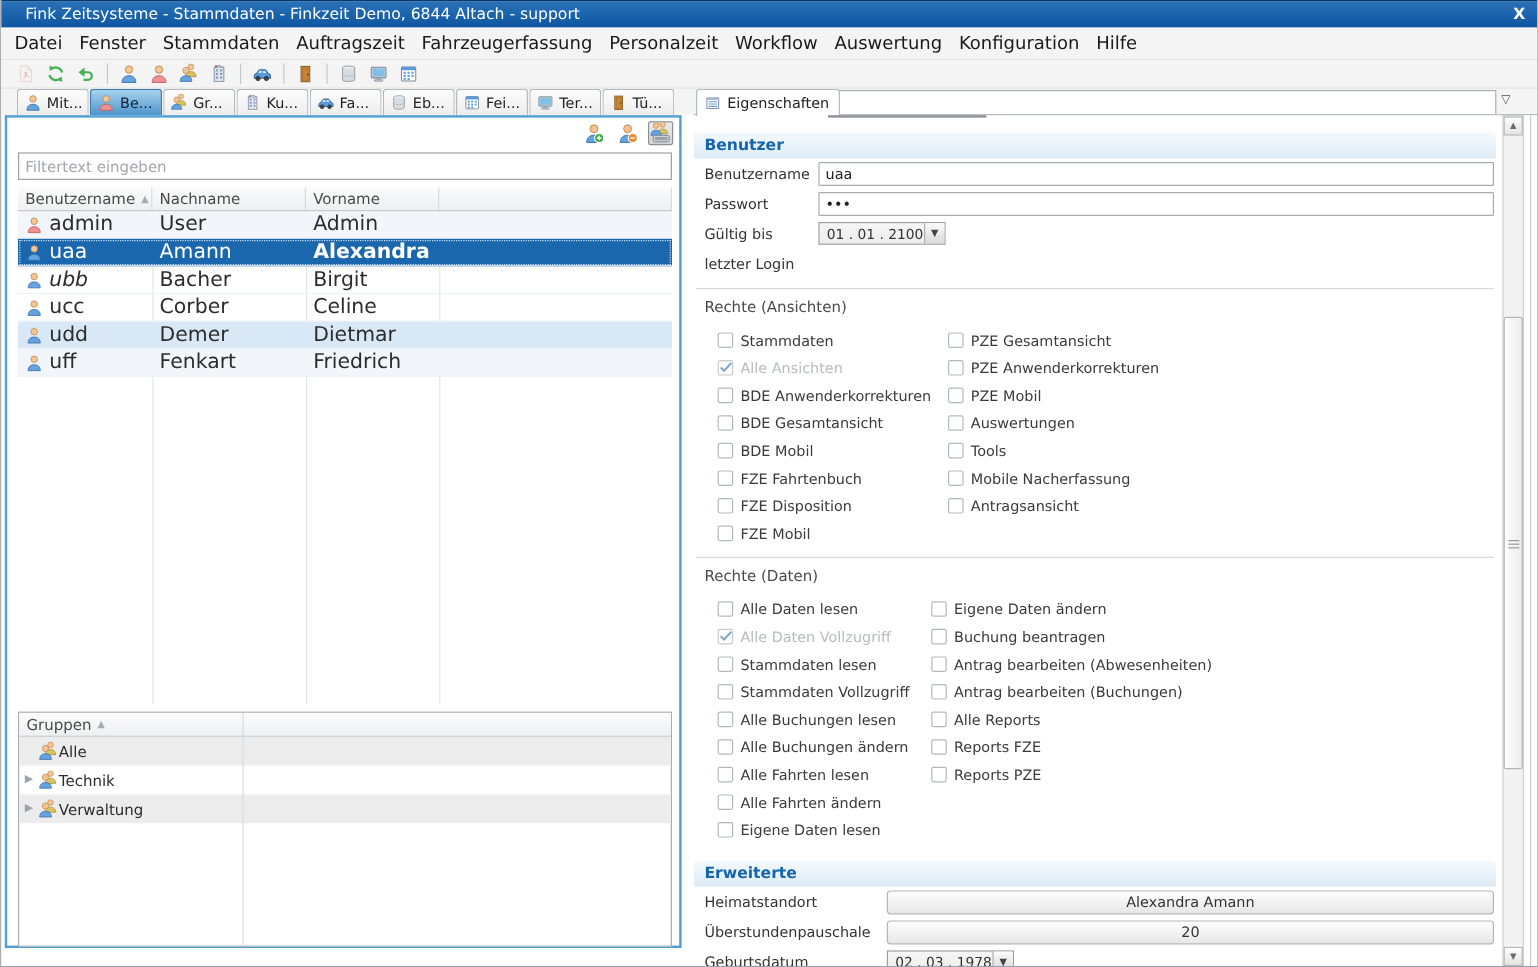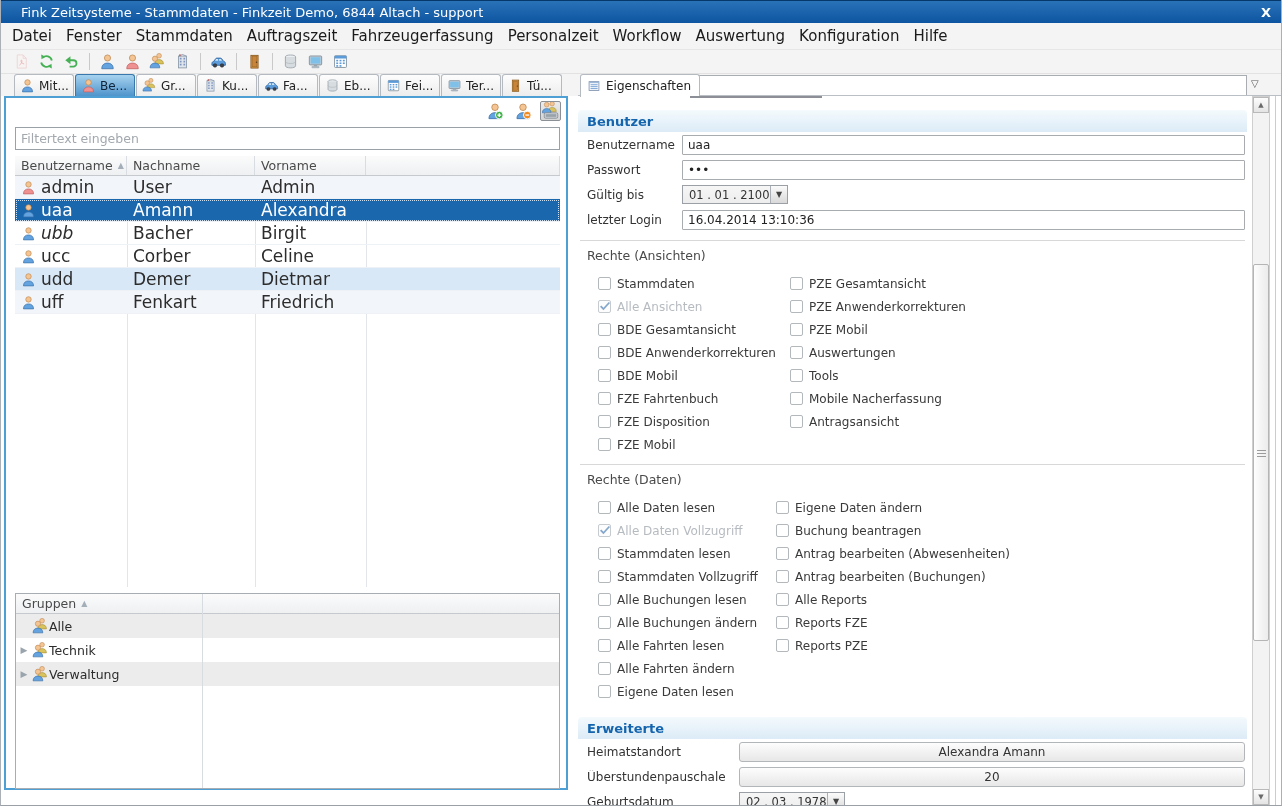--- a/index.html
+++ b/index.html
@@ -496,21 +496,21 @@
                 <svg viewBox="0 0 16 16" width="100%" height="100%">
                   <circle cx="8" cy="4.7" r="2.9" fill="#f5c493" stroke="#bc8850" stroke-width="0.7"></circle>
                   <path d="M2.6 14.8c0-3.7 2.5-5.3 5.4-5.3s5.4 1.6 5.4 5.3z" fill="#63a3e0" stroke="#3a6ea8" stroke-width="0.7"></path>
                 </svg>
               </span>
               <span>uaa</span>
             </div>
             <div class="u-cell" style="width: 128px;">
               <span>Amann</span>
             </div>
-            <div class="u-cell" style="width: 111px;">
+            <div class="u-cell" style="width: 111px; font-weight: bold;">
               <span>Alexandra</span>
             </div>
             <div class="u-cell" style="width: 194px;">
               <span></span>
             </div>
           </div>
           <div class="u-row u-rowsep ">
             <div class="u-cell" style="width: 112px; font-style: italic;">
               <span style="display: inline-flex; width: 15px; height: 15px;">
                 <svg viewBox="0 0 16 16" width="100%" height="100%">
@@ -670,46 +670,45 @@
         </div>
         <div class="frow">
           <span class="flabel">Gültig bis</span>
           <div class="date-combo">
             <span class="dval">01 . 01 . 2100</span>
             <span class="darr">▼</span>
           </div>
         </div>
         <div class="frow">
           <span class="flabel">letzter Login</span>
-          <div class="txt-input">16.04.2014 13:10:36</div>
         </div>
       </div>
     <div class="divider"></div>
     <div class="sub-heading">Rechte (Ansichten)</div>
     <div class="check-grid ansichten" id="ansichten-grid">
         <div class="cg-col c1">
           <div class="chk">
             <span class="box"></span>
             <span class="clabel">Stammdaten</span>
           </div>
           <div class="chk disabled">
             <span class="box">
               <svg viewBox="0 0 16 16" width="100%" height="100%">
                 <path d="M3 8.2l3.2 3.2L13 4" stroke="#86a7cc" stroke-width="2" fill="none"></path>
               </svg>
             </span>
             <span class="clabel">Alle Ansichten</span>
           </div>
           <div class="chk">
             <span class="box"></span>
+            <span class="clabel">BDE Anwenderkorrekturen</span>
+          </div>
+          <div class="chk">
+            <span class="box"></span>
             <span class="clabel">BDE Gesamtansicht</span>
-          </div>
-          <div class="chk">
-            <span class="box"></span>
-            <span class="clabel">BDE Anwenderkorrekturen</span>
           </div>
           <div class="chk">
             <span class="box"></span>
             <span class="clabel">BDE Mobil</span>
           </div>
           <div class="chk">
             <span class="box"></span>
             <span class="clabel">FZE Fahrtenbuch</span>
           </div>
           <div class="chk">

